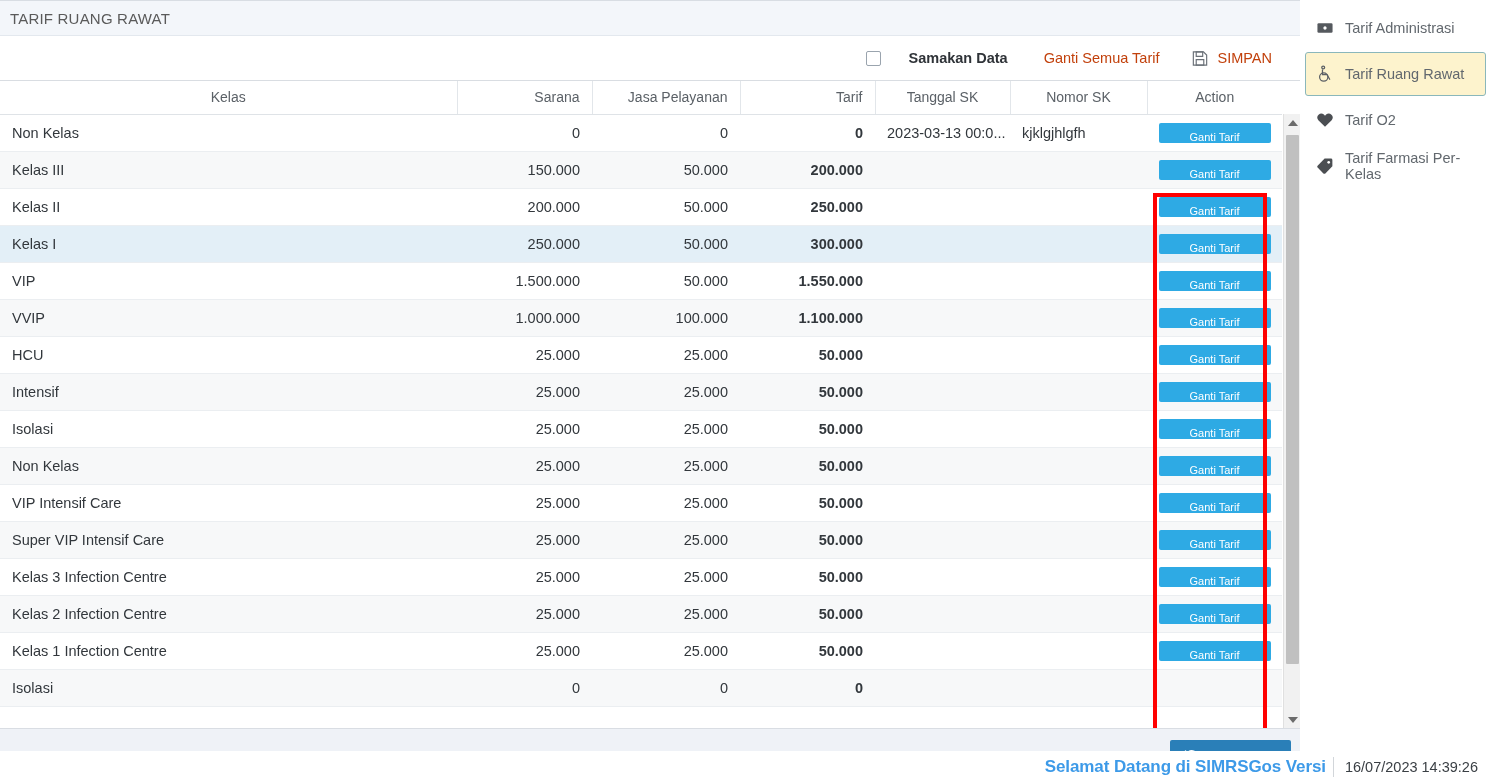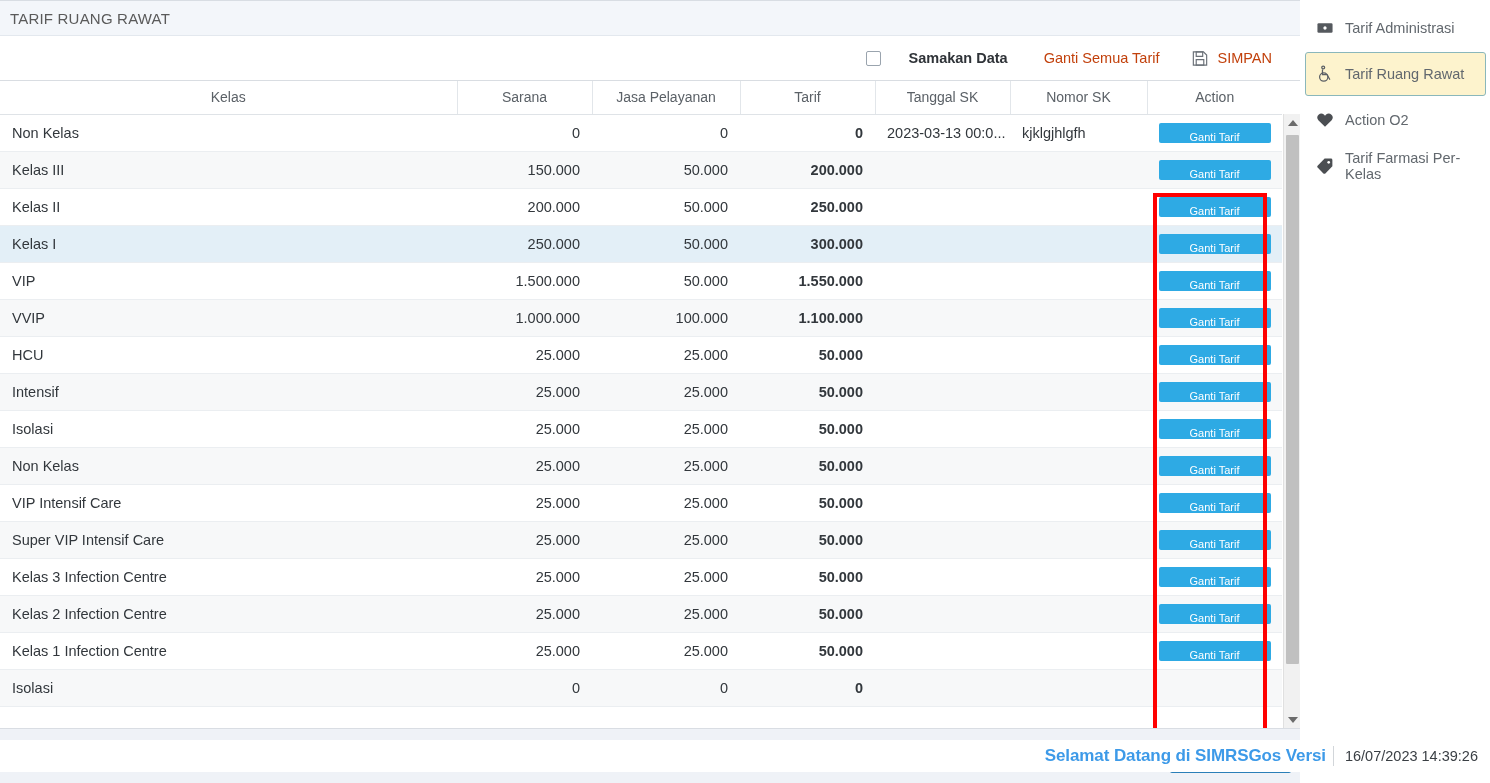--- a/index.html
+++ b/index.html
@@ -91,20 +91,21 @@
   }
   table.grid thead th {
     height: 33px;
     font-weight: normal;
     color: #5b6view;
     color: #5b6167;
     font-size: 14px;
     padding: 0 12px;
     border-right: 1px solid #e2e6ea;
     border-bottom: 1px solid #dfe3e7;
+    text-align: right;
     vertical-align: middle;
     background: #fff;
   }
   table.grid thead th.left { text-align: center; }
   table.grid thead th:last-child { border-right: none; }
 
   table.grid tbody td {
     height: 37px;
     padding: 0 12px;
     color: #32373c;
@@ -207,21 +208,21 @@
     border: none;
     border-radius: 2px;
     cursor: pointer;
     font-family: "Liberation Sans", sans-serif;
   }
   .hist-ico { width: 17px; height: 17px; display: block; }
 
   
   .statusstrip {
     position: absolute;
-    left: 0; bottom: 11px;
+    left: 0; bottom: 0;
     width: 1490px;
     height: 32px;
     background: #ffffff;
     display: flex;
     align-items: center;
     justify-content: flex-end;
     padding-right: 12px;
   }
   .welcome {
     color: #3d9ae8;
@@ -564,21 +565,21 @@
       </span>
       <span>Tarif Ruang Rawat</span>
     </div>
 
     <div class="side-item">
       <span class="side-ico">
         <svg width="18" height="18" viewBox="0 0 20 20">
           <path d="M10 17.4 2.6 10.2a4.4 4.4 0 0 1 6.2-6.2L10 5.2l1.2-1.2a4.4 4.4 0 0 1 6.2 6.2z" fill="#4b4e52"></path>
         </svg>
       </span>
-      <span>Action O2</span>
+      <span>Tarif O2</span>
     </div>
 
     <div class="side-item">
       <span class="side-ico">
         <svg width="18" height="18" viewBox="0 0 20 20">
           <path d="M1.8 9.6 9.6 1.8h7.0a1.6 1.6 0 0 1 1.6 1.6v7.0L10.4 18.2a1.6 1.6 0 0 1-2.2 0L1.8 11.8a1.6 1.6 0 0 1 0-2.2z" fill="#4b4e52"></path>
           <circle cx="14.1" cy="5.9" r="1.5" fill="#ffffff"></circle>
         </svg>
       </span>
       <span>Tarif Farmasi Per-Kelas</span>

